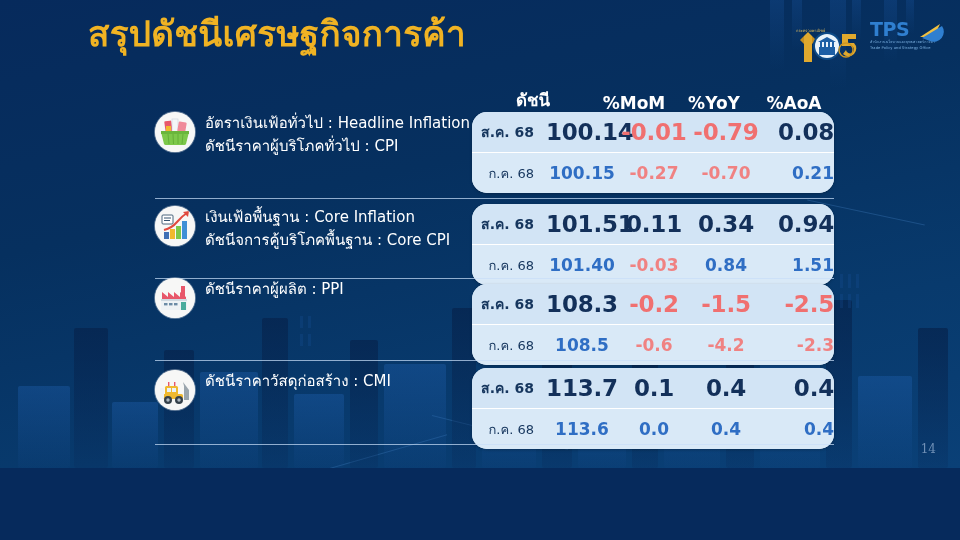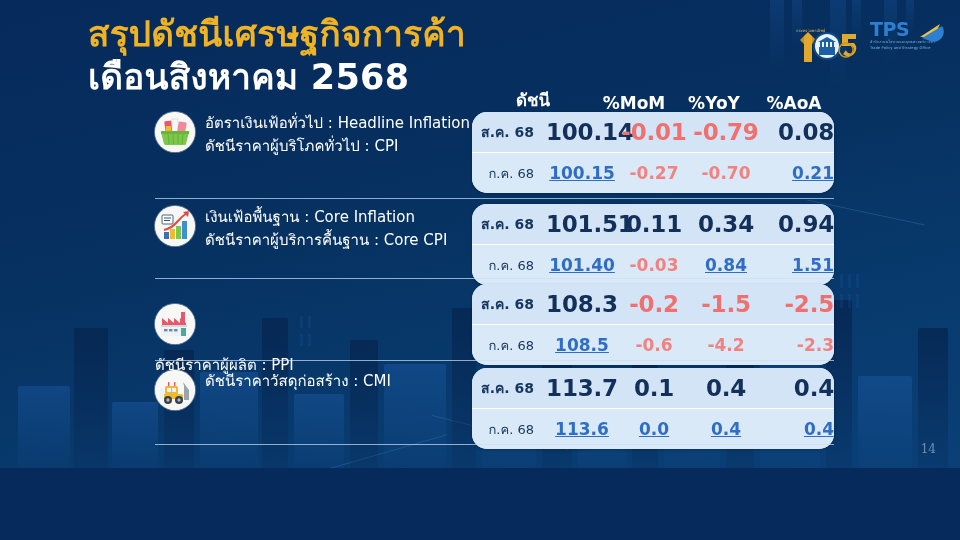--- a/index.html
+++ b/index.html
@@ -63,21 +63,21 @@
   .c-y{width:72px;text-align:center;}
   .c-a{width:72px;text-align:right;}
 
   .cur .c-month{font-size:14px;color:#16365e;font-weight:bold;}
   .cur .num{font-size:23px;font-weight:bold;letter-spacing:-.2px;}
   .cur .pos{color:#13305a;}
   .cur .neg{color:#f07070;}
 
   .prev .c-month{font-size:13px;color:#16365e;}
   .prev .num{font-size:17px;font-weight:bold;}
-  .prev .pos{color:#2f6ec4;text-decoration:underline;}
+  .prev .pos{color:#2f6ec4;}
   .prev .neg{color:#f08282;}
 
   .pagenum{position:absolute;right:24px;bottom:12px;color:#6f8fb5;font-size:12px;
            font-family:"DejaVu Serif","Liberation Serif",serif;}
 </style>
 </head>
 <body>
 
 <div id="slide">
 
@@ -124,21 +124,20 @@
     <div class="bgcity" style="left:848px;bottom:160px;width:3px;height:14px;"></div>
     <div class="bgcity" style="left:856px;bottom:160px;width:3px;height:14px;"></div>
     <div class="bgcity" style="left:300px;bottom:140px;width:3px;height:12px;"></div>
     <div class="bgcity" style="left:308px;bottom:140px;width:3px;height:12px;"></div>
     <div class="bgcity" style="left:300px;bottom:122px;width:3px;height:12px;"></div>
     <div class="bgcity" style="left:308px;bottom:122px;width:3px;height:12px;"></div>
   </div>
 
   <div class="title-wrap">
     <div class="t1">สรุปดัชนีเศรษฐกิจการค้า</div>
-    <div class="t2">เดือนสิงหาคม 2568</div>
   </div>
 
   <div class="logos">
 
     <div class="logo105">
       <svg width="66" height="48" viewBox="0 0 66 48">
         <text x="2" y="14" font-size="4" fill="#e8c25c" font-family="DejaVu Sans, sans-serif">กระทรวงพาณิชย์</text>
         <path d="M10 44 L10 18 L14 14 L18 18 L18 44 Z" fill="#e0a92e"></path>
         <path d="M6 22 L10 18 L10 26 Z" fill="#c78f20"></path>
         <path d="M22 22 L18 18 L18 26 Z" fill="#c78f20"></path>
@@ -229,21 +228,21 @@
           <rect x="9" y="26" width="5" height="7" fill="#3f6fb5"></rect>
           <rect x="15" y="23" width="5" height="10" fill="#f0b92e"></rect>
           <rect x="21" y="20" width="5" height="13" fill="#7dc84a"></rect>
           <rect x="27" y="15" width="5" height="18" fill="#3f8fd6"></rect>
           <path d="M9 24 Q17 22 22 16 T32 7" stroke="#e04a3f" stroke-width="2" fill="none"></path>
           <path d="M28 6 L34 5 L33 11 Z" fill="#e04a3f"></path>
         </svg>
       </div>
       <div>
         <div class="lab">เงินเฟ้อพื้นฐาน : Core Inflation</div>
-        <div class="lab">ดัชนีราคาผู้บริการคื้นฐาน : Core CPI</div>
+        <div class="lab">ดัชนีจการคู้บริโภคพื้นฐาน : Core CPI</div>
       </div>
     </div>
     <div class="card" style="top:6px;">
       <div class="trow cur">
         <div class="c-month">ส.ค. 68</div>
         <div class="c-val num pos">101.51</div>
         <div class="c-m num pos">0.11</div>
         <div class="c-y num pos">0.34</div>
         <div class="c-a num pos">0.94</div>
       </div>
@@ -252,21 +251,21 @@
         <div class="c-val num pos">101.40</div>
         <div class="c-m num neg">-0.03</div>
         <div class="c-y num pos">0.84</div>
         <div class="c-a num pos">1.51</div>
       </div>
     </div>
   </div>
 
   <div class="row" style="top:278px;height:80px;">
     <div class="rowline"></div>
-    <div class="label-box" style="top:26px;height:72px;flex-direction:column;">
+    <div class="label-box" style="top:0;height:72px;">
       <div class="ico">
         <svg width="40" height="40" viewBox="0 0 40 40">
           <circle cx="20" cy="20" r="20" fill="#f7f7f6"></circle>
           <rect x="26" y="8" width="4" height="10" fill="#e8576a"></rect>
           <path d="M7 22 L7 14 L13 19 L13 14 L19 19 L19 14 L25 19 L25 14 L31 19 L31 22 Z" fill="#e8576a"></path>
           <rect x="6" y="21" width="26" height="11" fill="#eef2f5"></rect>
           <rect x="6" y="21" width="26" height="2" fill="#cfd9e1"></rect>
           <rect x="9" y="25" width="3.5" height="2.4" fill="#6b8ba6"></rect>
           <rect x="14" y="25" width="3.5" height="2.4" fill="#6b8ba6"></rect>
           <rect x="19" y="25" width="3.5" height="2.4" fill="#6b8ba6"></rect>

